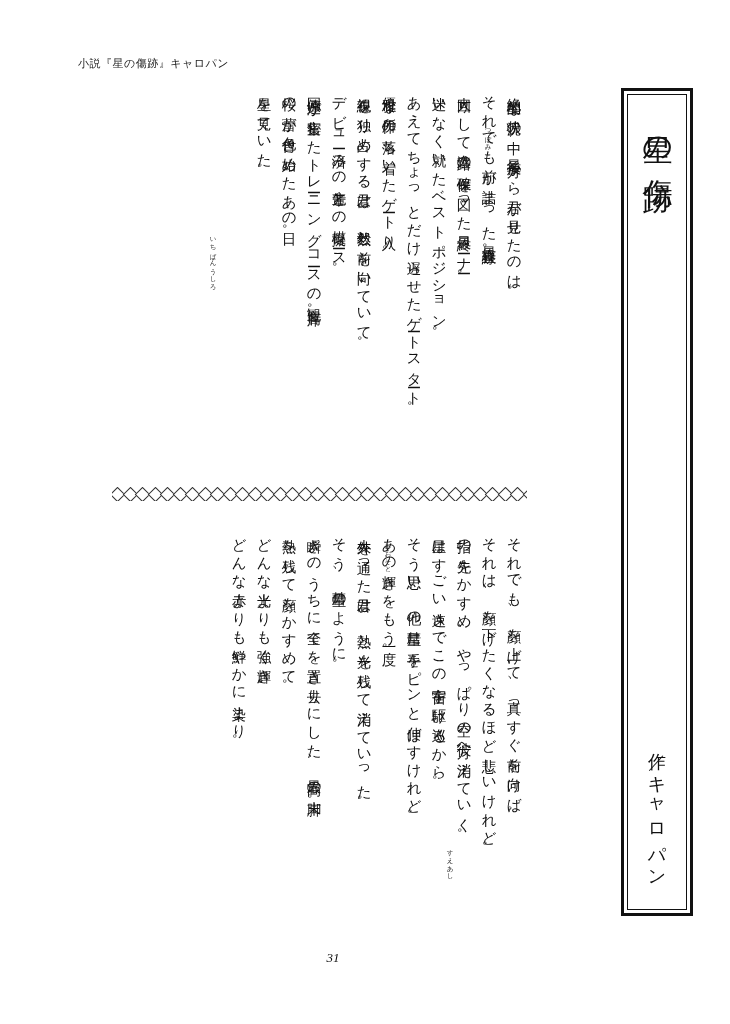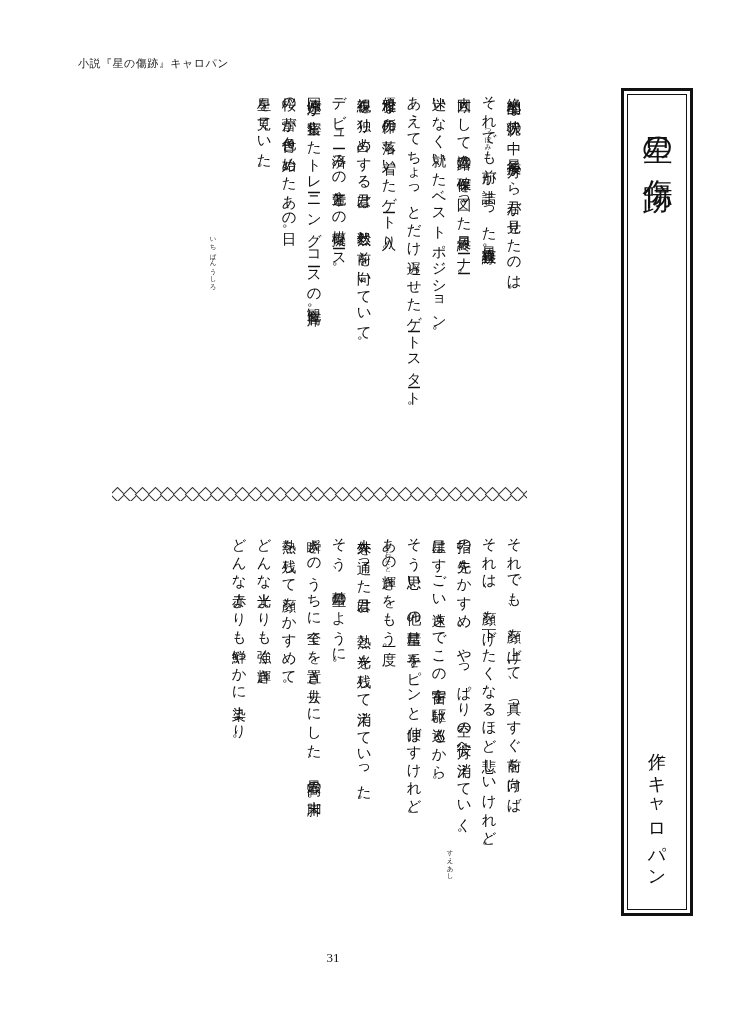--- a/index.html
+++ b/index.html
@@ -139,20 +139,21 @@
   }
 
   .page-number {
     position: absolute;
     bottom: 58px;
     left: 0;
     width: 666px;
     text-align: center;
     font-size: 13px;
     color: #111;
+    font-style: italic;
   }
 
   
   .slot { width: 25px; display: flex; justify-content: center; height: 100%; }
   .slot.top { align-items: flex-start; }
 </style>
 </head>
 <body>
 
 <div class="page">

